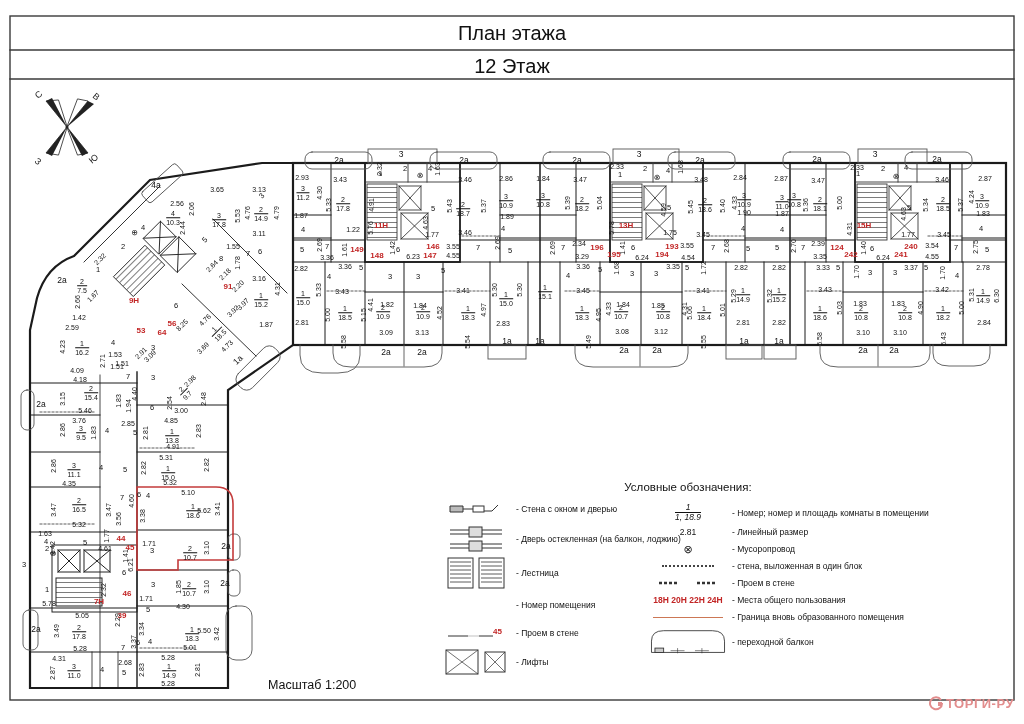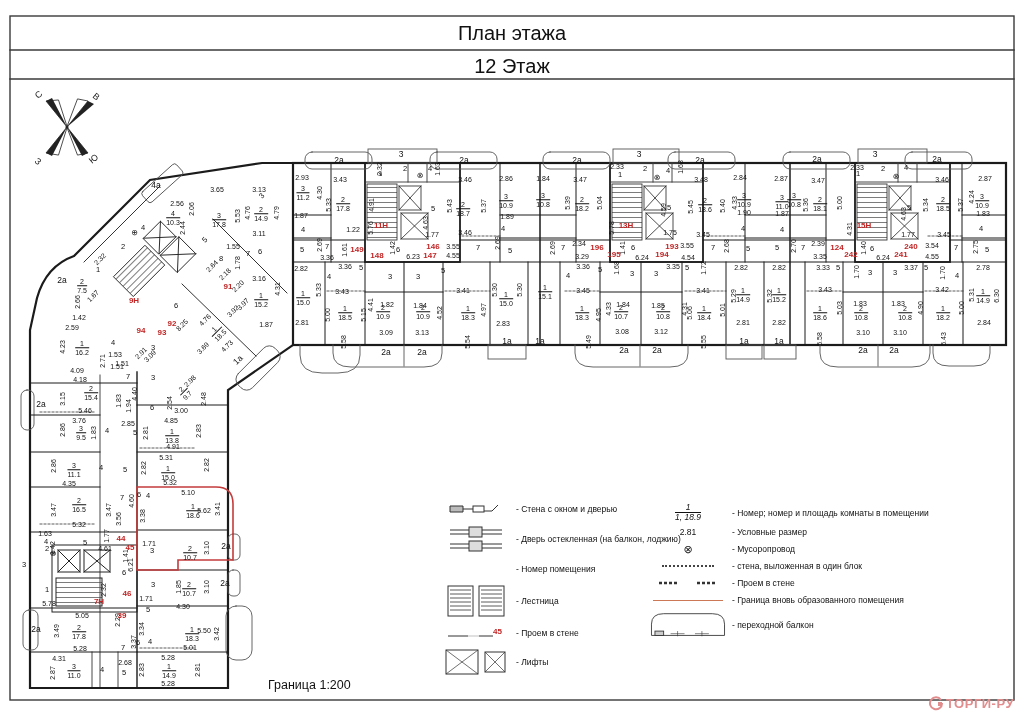--- a/index.html
+++ b/index.html
@@ -251,23 +251,23 @@
 
   <path d="M137,487 L216,487 Q233,487 233,504 L233,560 L178,560 L178,570 L137,570 Z" stroke="#c43b3b" stroke-width="1.6"></path>
 </svg>
 
 <div class="title-row" id="title1">План этажа</div>
 <div class="title-row" id="title2">12 Этаж</div>
 
 <div id="plan-labels">
       <div class="pl pl-r" style="left: 134px; top: 301px;">9Н</div>
       <div class="pl pl-r" style="left: 228px; top: 287px;">91</div>
-      <div class="pl pl-r" style="left: 172px; top: 324px;">92</div>
-      <div class="pl pl-r" style="left: 162px; top: 333px;">93</div>
-      <div class="pl pl-r" style="left: 141px; top: 331px;">94</div>
+      <div class="pl pl-r" style="left: 172px; top: 324px;">56</div>
+      <div class="pl pl-r" style="left: 162px; top: 333px;">64</div>
+      <div class="pl pl-r" style="left: 141px; top: 331px;">53</div>
       <div class="pl pl-r" style="left: 381px; top: 226px;">11Н</div>
       <div class="pl pl-r" style="left: 357px; top: 250px;">149</div>
       <div class="pl pl-r" style="left: 377px; top: 256px;">148</div>
       <div class="pl pl-r" style="left: 433px; top: 247px;">146</div>
       <div class="pl pl-r" style="left: 430px; top: 256px;">147</div>
       <div class="pl pl-r" style="left: 626px; top: 226px;">13Н</div>
       <div class="pl pl-r" style="left: 597px; top: 248px;">196</div>
       <div class="pl pl-r" style="left: 614px; top: 255px;">195</div>
       <div class="pl pl-r" style="left: 672px; top: 247px;">193</div>
       <div class="pl pl-r" style="left: 662px; top: 255px;">194</div>
@@ -831,20 +831,21 @@
       <div class="pl pl-d" style="left: 839px; top: 308px; transform: translate(-50%, -50%) rotate(-90deg);">5.03</div>
       <div class="pl pl-d" style="left: 920px; top: 308px; transform: translate(-50%, -50%) rotate(-90deg);">4.90</div>
       <div class="pl pl-d" style="left: 961px; top: 308px; transform: translate(-50%, -50%) rotate(-90deg);">5.00</div>
       <div class="pl pl-d" style="left: 971px; top: 295px; transform: translate(-50%, -50%) rotate(-90deg);">5.31</div>
       <div class="pl pl-d" style="left: 996px; top: 296px; transform: translate(-50%, -50%) rotate(-90deg);">6.30</div>
       <div class="pl pl-d" style="left: 984px; top: 322px;">2.84</div>
       <div class="pl pl-d" style="left: 943px; top: 339px; transform: translate(-50%, -50%) rotate(-90deg);">5.43</div>
       <div class="pl pl-d" style="left: 819px; top: 339px; transform: translate(-50%, -50%) rotate(-90deg);">5.58</div>
     </div>
 
+<div id="legend-title">Условные обозначения:</div>
 <div id="legend-left">
       <div class="lrow">
         <span class="lsym">
           <svg width="54" height="12" viewBox="0 0 54 12" stroke="#333" fill="none">
             <path d="M1,3h13v6h-13z" fill="#bbb"></path>
             <path d="M14,6h10"></path>
             <rect x="24" y="3" width="11" height="6"></rect>
             <path d="M35,8h8M43,8l6,-6"></path>
           </svg>
         </span>
@@ -856,37 +857,37 @@
             <path d="M1,5h52M1,9h52"></path>
             <rect x="20" y="2" width="13" height="10" fill="#ddd"></rect>
             <path d="M1,19h52M1,23h52"></path>
             <rect x="20" y="16" width="13" height="10" fill="#ddd"></rect>
           </svg>
         </span>
         <span class="ltext">-  Дверь остекленная (на балкон, лоджию)</span>
       </div>
       <div class="lrow">
         <span class="lsym">
-          <svg width="10" height="10"></svg>
-        </span>
-        <span class="ltext">-  Номер помещения</span>
-      </div>
-      <div class="lrow">
-        <span class="lsym">
           <svg width="58" height="32" viewBox="0 0 58 32" stroke="#333" fill="none">
             <rect x="1" y="1" width="25" height="30"></rect>
             <path d="M3,5h21M3,9h21M3,13h21M3,17h21M3,21h21M3,25h21" stroke-width="0.8"></path>
             <rect x="32" y="1" width="25" height="30"></rect>
             <path d="M34,5h21M34,9h21M34,13h21M34,17h21M34,21h21M34,25h21" stroke-width="0.8"></path>
           </svg>
         </span>
         <span class="ltext">-  Лестница</span>
       </div>
       <div class="lrow">
         <span class="lsym">
+          <svg width="10" height="10"></svg>
+        </span>
+        <span class="ltext">-  Номер помещения</span>
+      </div>
+      <div class="lrow">
+        <span class="lsym">
           <svg width="58" height="16" viewBox="0 0 58 16">
             <path d="M1,11 h20 M32,11 h14" stroke="#333"></path>
             <path d="M21,11 h11" stroke="#999" stroke-width="0.6"></path>
             <text x="46" y="9" fill="#c22525" font-size="8" font-weight="bold">45</text>
           </svg>
         </span>
         <span class="ltext">-  Проем в стене</span>
       </div>
       <div class="lrow">
         <span class="lsym">
@@ -907,62 +908,68 @@
             <i>1</i>
             <i class="d">1, 18.9</i>
           </span>
         </span>
         <span class="ltext">-  Номер; номер и площадь комнаты в помещении</span>
       </div>
       <div class="lrow">
         <span class="lsym">
           <span class="dimtxt">2.81</span>
         </span>
-        <span class="ltext">-  Условные размер</span>
+        <span class="ltext">-  Линейный размер</span>
       </div>
       <div class="lrow">
         <span class="lsym">
           <span class="dimtxt" style="font-size:11px">⊗</span>
         </span>
         <span class="ltext">-  Мусоропровод</span>
       </div>
       <div class="lrow">
         <span class="lsym">
           <div class="dotline"></div>
         </span>
         <span class="ltext">-  стена, выложенная в один блок</span>
       </div>
       <div class="lrow">
         <span class="lsym">
           <svg width="62" height="8" viewBox="0 0 62 8">
             <path d="M2,4 h18 M40,4 h18" stroke="#333" stroke-width="2.4" stroke-dasharray="3 2"></path>
           </svg>
         </span>
         <span class="ltext">-  Проем в стене</span>
+      </div>
+      <div class="lrow">
+        <span class="lsym">
+          <span class="redtxt">18Н 20Н 22Н 24Н</span>
+        </span>
+        <span class="ltext">-  Места общего пользования</span>
       </div>
       <div class="lrow">
         <span class="lsym">
           <div class="redline"></div>
         </span>
         <span class="ltext">-  Граница вновь образованного помещения</span>
       </div>
       <div class="lrow">
         <span class="lsym">
           <svg width="92" height="30" viewBox="0 0 92 30" stroke="#333" fill="none">
             <path d="M4,27 v-13 q0,-12 14,-12 h56 q14,0 14,12 v13"></path>
             <path d="M4,27 h84"></path>
             <path d="M34,22 v6 M26,25 h16 M62,22 v6 M54,25 h16" stroke-width="0.7"></path>
             <rect x="8" y="22" width="10" height="5" fill="#ccc"></rect>
           </svg>
         </span>
         <span class="ltext">-  переходной балкон</span>
       </div>
     </div>
 
-<div id="scale">Граница 1:200</div>
+<div id="scale">Масштаб 1:200</div>
 
 <div id="watermark">
   <svg width="16" height="16" viewBox="0 0 16 16">
     <path d="M13,5 A6,6 0 1 0 14,8" fill="none" stroke="#e28d8d" stroke-width="2"></path>
     <rect x="10" y="7" width="4" height="4" fill="#e28d8d"></rect>
   </svg>
   <span>ТОРГИ-РУ</span>
 </div>
 
 </div>

